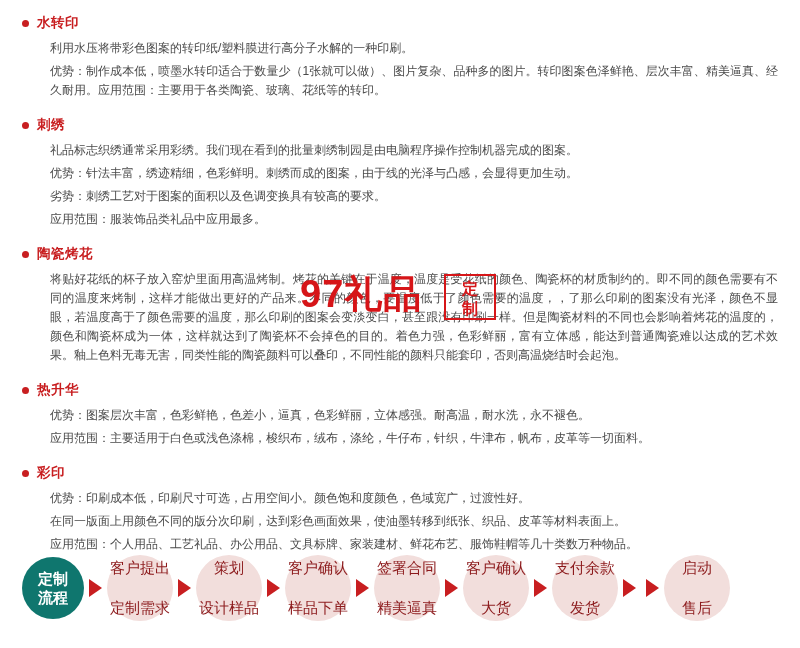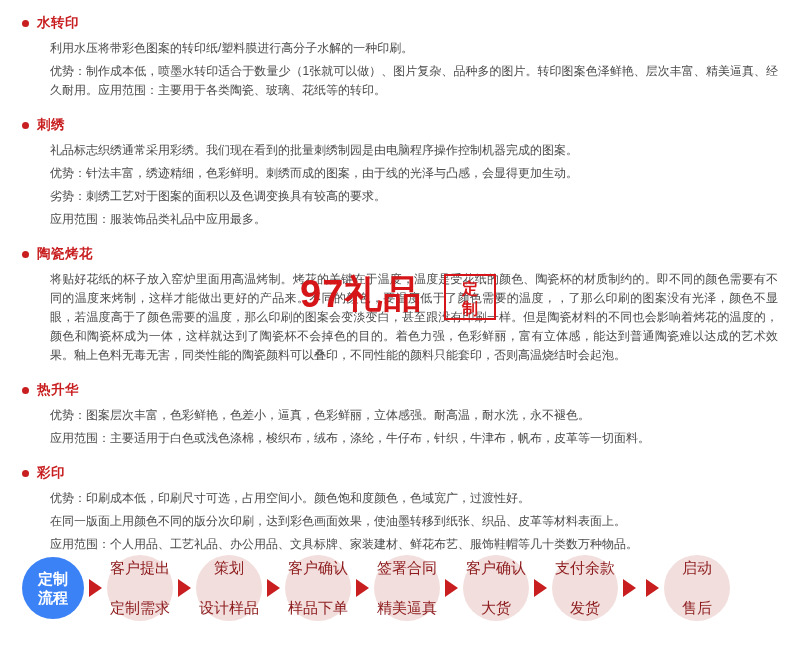--- a/index.html
+++ b/index.html
@@ -101,21 +101,21 @@
     left: 22px;
     bottom: 28px;
     display: flex;
     align-items: center;
     height: 64px;
   }
   .flow-badge {
     width: 62px;
     height: 62px;
     border-radius: 50%;
-    background: #3b82f6;
+    background: #0f766e;
     color: #ffffff;
     font-size: 15px;
     font-weight: bold;
     line-height: 19px;
     display: flex;
     flex-direction: column;
     align-items: center;
     justify-content: center;
     flex: 0 0 auto;
   }

